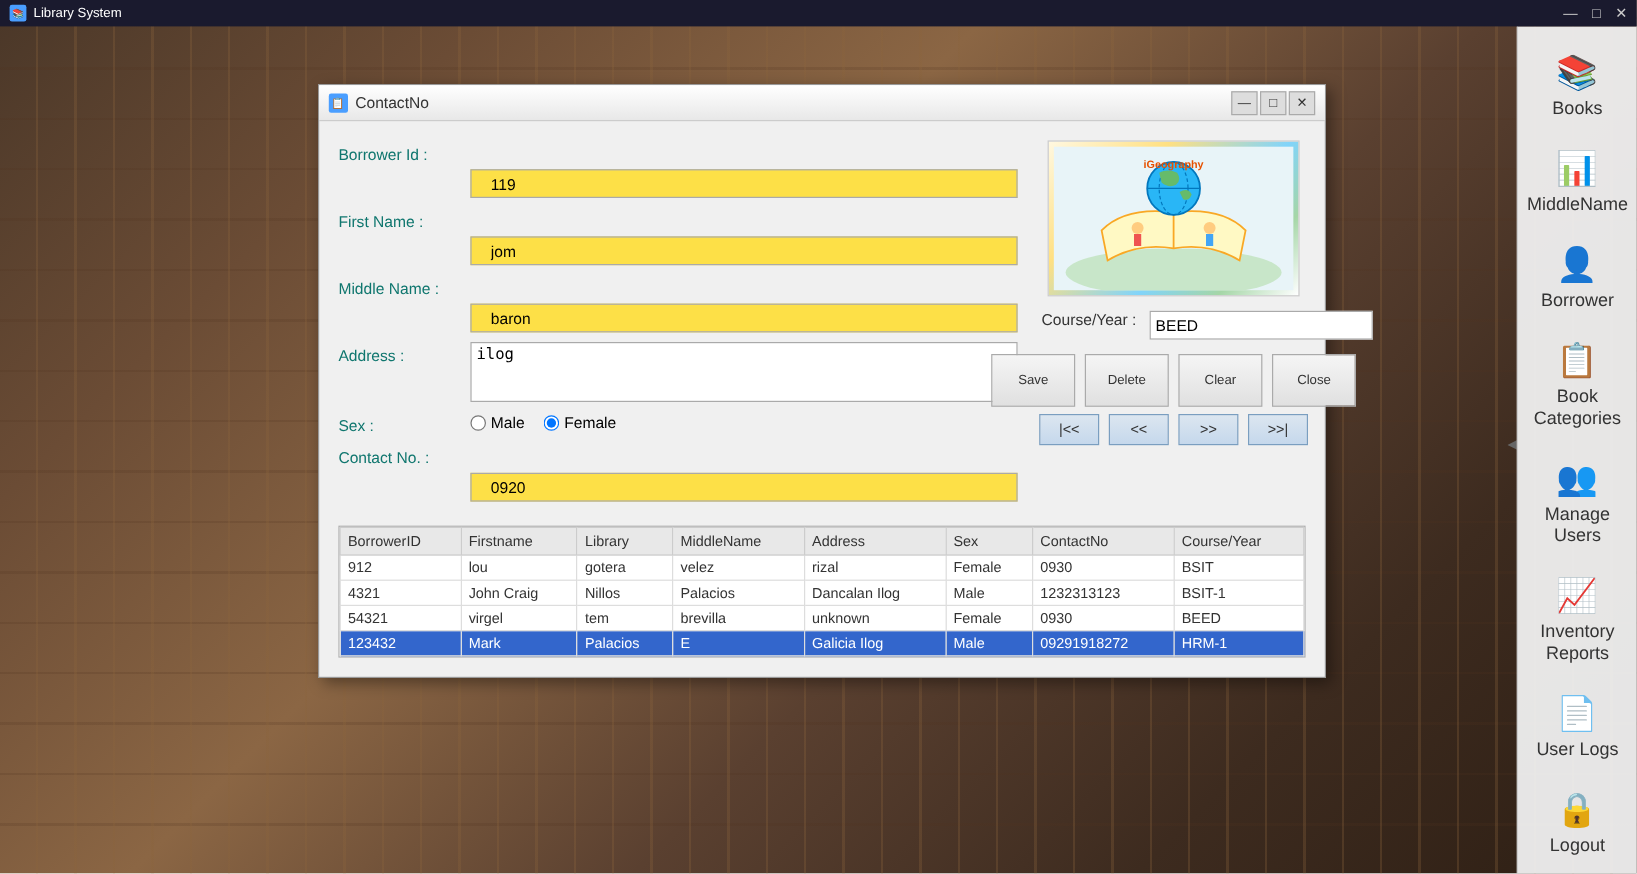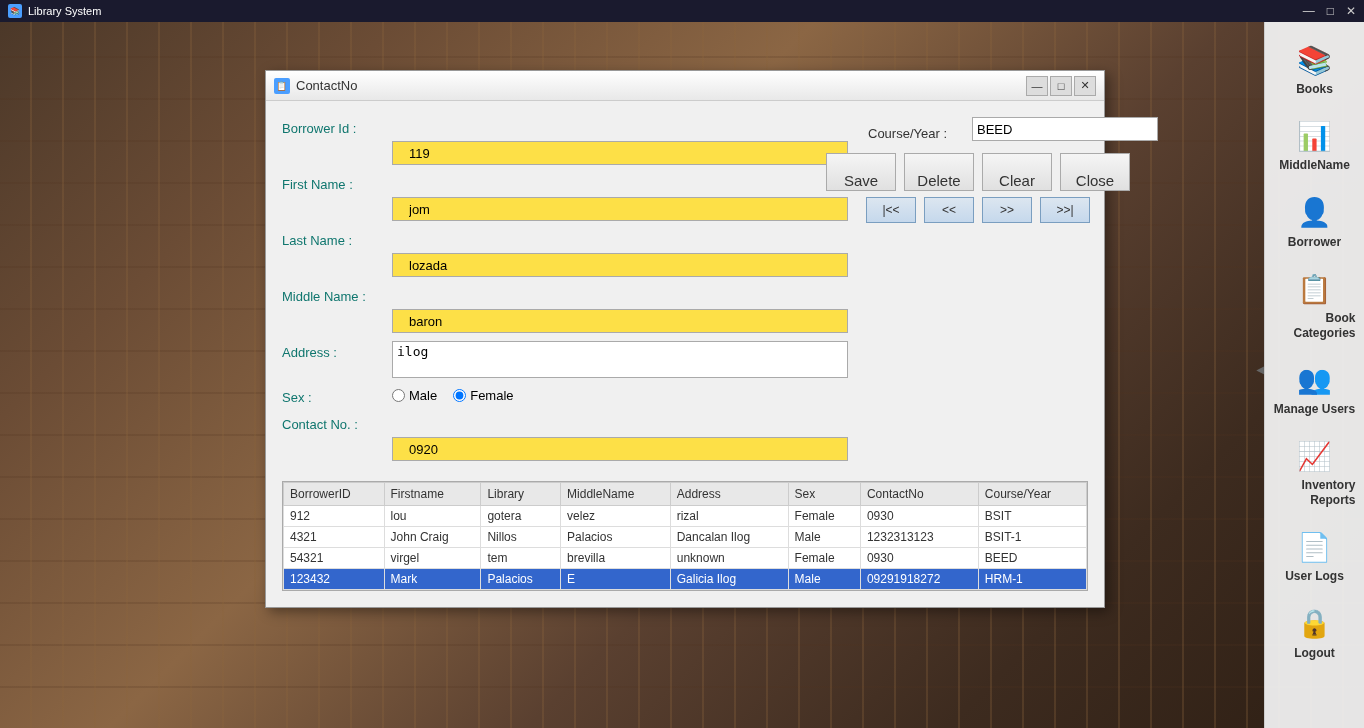--- a/index.html
+++ b/index.html
@@ -93,25 +93,24 @@
     }
     .sidebar-item .icon-area {
       width: 40px;
       height: 40px;
       display: flex;
       align-items: center;
       justify-content: center;
       margin-bottom: 2px;
     }
     .sidebar-item .item-label {
-      font-size: 12px;
-      color: #333;
-      text-align: right;
+      font-size: 15px;
+      color: #333;
+      text-align: center;
       line-height: 1.2;
-      font-weight: bold;
     }
     .sidebar-expand {
       position: absolute;
       right: 100px;
       top: 50%;
       color: #666;
       font-size: 10px;
     }
 
     
@@ -205,21 +204,21 @@
       height: 24px;
       border: 1px solid #aaa;
       padding: 2px 16px;
       font-size: 13px;
       background: #fde047;
       outline: none;
       margin-top: 24px;
     }
     .form-textarea {
       flex: 1;
-      height: 37px;
+      height: 50px;
       border: 1px solid #aaa;
       padding: 2px 4px;
       font-size: 13px;
       background: white;
       resize: none;
       outline: none;
     }
 
     .radio-group {
       display: flex;
@@ -250,22 +249,22 @@
     }
     
     .book-drawing {
       width: 200px;
       height: 120px;
     }
 
     
     .course-row {
       display: flex;
-      align-items: flex-end;
-      gap: 25px;
+      align-items: flex-start;
+      gap: 11px;
       width: 100%;
     }
     .course-label {
       font-size: 13px;
       color: #333;
       white-space: nowrap;
     }
     .course-input {
       flex: 1;
       height: 24px;
@@ -277,27 +276,27 @@
     }
 
     
     .button-row {
       display: flex;
       gap: 8px;
       justify-content: center;
       margin-top: 12px;
     }
     .btn {
-      height: 16px;
+      height: 44px;
       min-width: 70px;
       background: linear-gradient(to bottom, #f5f5f5, #e0e0e0);
       border: 1px solid #aaa;
-      font-size: 15px;
+      font-size: 11px;
       cursor: pointer;
-      padding: 18px 12px;
+      padding: 3px 12px;
       color: #333;
     }
 
     
     .nav-row {
       display: flex;
       gap: 8px;
       justify-content: center;
       margin-top: 6px;
     }
@@ -446,24 +445,20 @@
         <div class="form-row">
           <span class="form-label">Borrower Id :</span>
           <input type="text" class="form-input" id="borrower-id-field" value="119" style="">
         </div>
 
         <div class="form-row">
           <span class="form-label">First Name :</span>
           <input type="text" class="form-input" id="first-name-field" value="jom" style="">
         </div>
 
-        <div class="form-row">
-          <span class="form-label">Last Name :</span>
-          <input type="text" class="form-input" id="last-name-field" value="lozada" style="">
-        </div>
 
         <div class="form-row">
           <span class="form-label">Middle Name :</span>
           <input type="text" class="form-input" id="middle-name-field" value="baron" style="">
         </div>
 
         <div class="form-row">
           <span class="form-label">Address :</span>
           <textarea class="form-textarea" id="address-field" style="">ilog</textarea>
         </div>
@@ -484,20 +479,45 @@
 
         <div class="form-row">
           <span class="form-label">Contact No. :</span>
           <input type="text" class="form-input" id="contact-field" value="0920" style="">
         </div>
 
       </div>
 
       <div class="form-right">
 
+        <div class="book-image">
+          <svg class="book-drawing" viewBox="0 0 200 120">
+
+            <rect width="200" height="120" fill="#e8f4f8"></rect>
+
+            <ellipse cx="100" cy="105" rx="90" ry="20" fill="#c8e6c9"></ellipse>
+
+            <path d="M40,70 Q60,50 100,55 Q140,50 160,70 L155,95 Q130,80 100,85 Q70,80 45,95 Z" fill="#fff9c4" stroke="#f9a825" stroke-width="1.5"></path>
+            <line x1="100" y1="55" x2="100" y2="85" stroke="#f9a825" stroke-width="1.5"></line>
+
+            <circle cx="100" cy="35" r="22" fill="#29b6f6" stroke="#0277bd" stroke-width="1.5"></circle>
+            <ellipse cx="100" cy="35" rx="12" ry="22" fill="none" stroke="#0277bd" stroke-width="1" stroke-dasharray="3,2"></ellipse>
+            <line x1="78" y1="35" x2="122" y2="35" stroke="#0277bd" stroke-width="1"></line>
+
+            <path d="M88,22 Q95,18 103,22 Q107,28 102,32 Q96,35 90,30 Z" fill="#66bb6a"></path>
+            <path d="M105,38 Q112,34 115,40 Q113,46 108,44 Z" fill="#66bb6a"></path>
+
+            <circle cx="70" cy="68" r="5" fill="#ffcc80"></circle>
+            <rect x="67" y="73" width="6" height="10" fill="#ef5350"></rect>
+            <circle cx="130" cy="68" r="5" fill="#ffcc80"></circle>
+            <rect x="127" y="73" width="6" height="10" fill="#42a5f5"></rect>
+
+            <text x="100" y="18" text-anchor="middle" font-size="9" font-family="Arial" fill="#e65100" font-weight="bold">iGeography</text>
+          </svg>
+        </div>
 
         <div class="course-row">
           <span class="course-label">Course/Year :</span>
           <input type="text" class="course-input" id="course-year-field" value="BEED" style="">
         </div>
 
         <div class="button-row">
           <button class="btn">Save</button>
           <button class="btn">Delete</button>
           <button class="btn">Clear</button>

